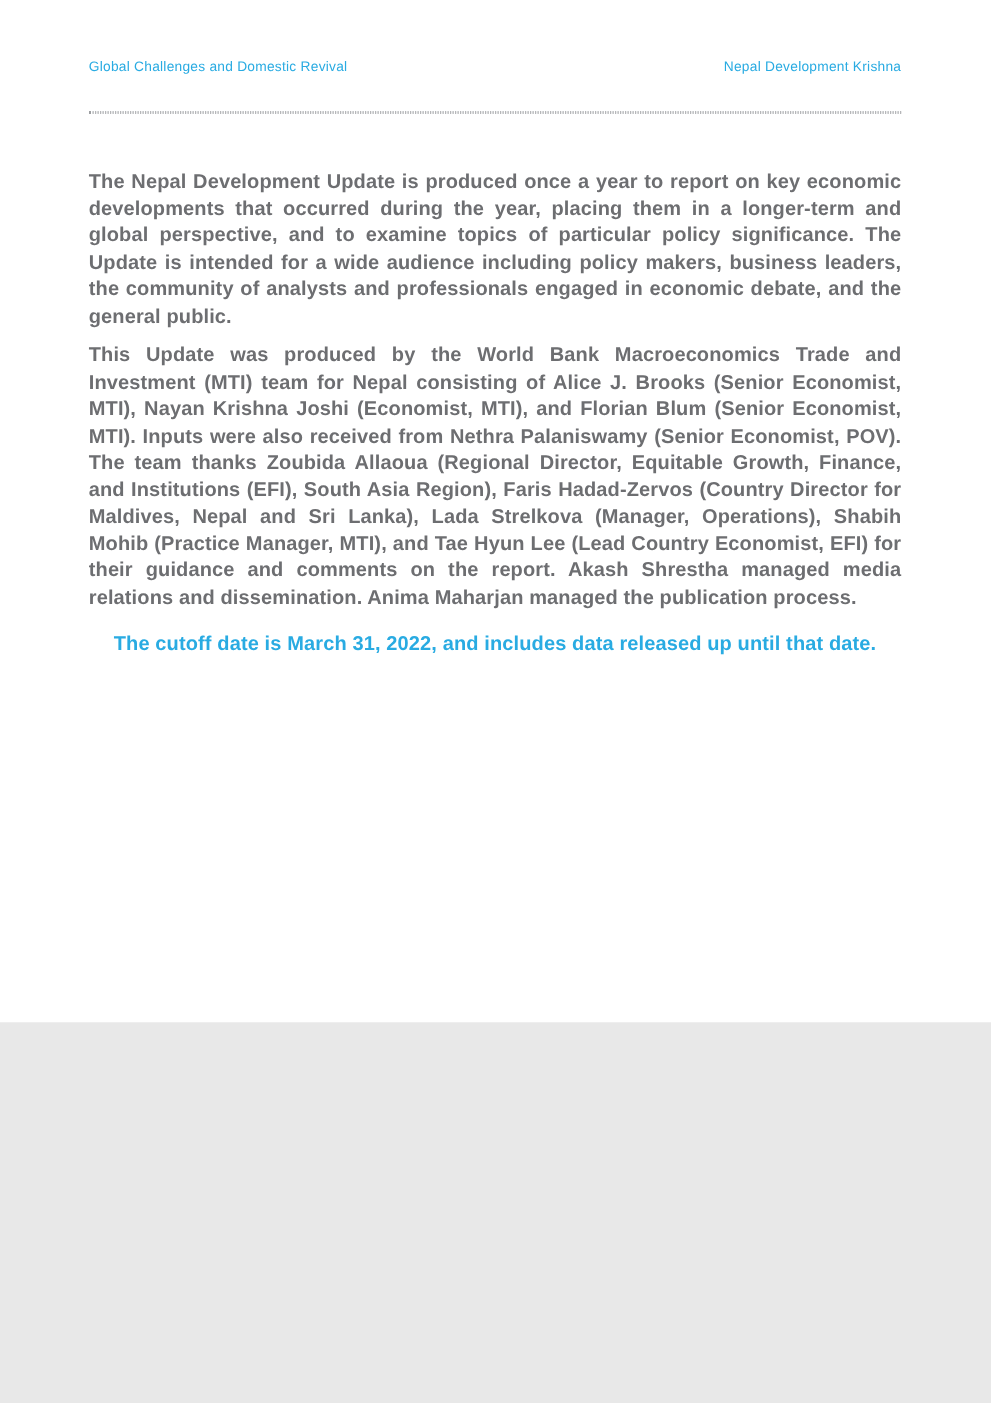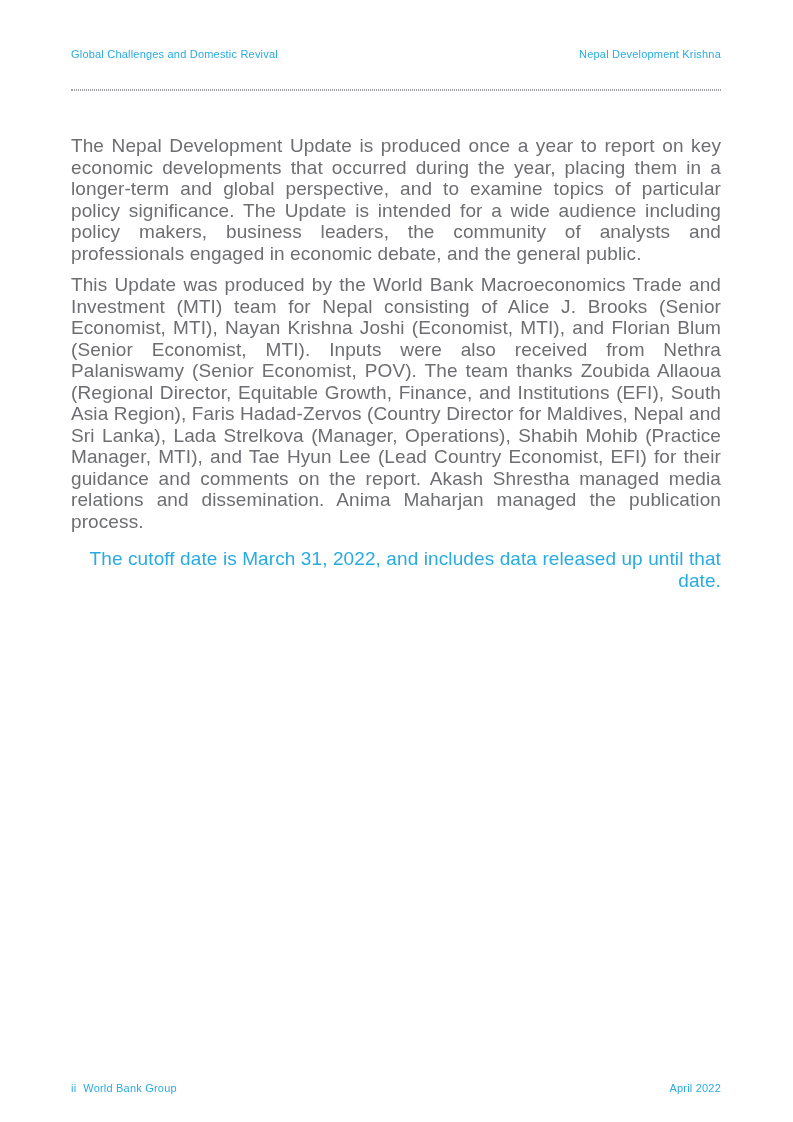--- a/index.html
+++ b/index.html
@@ -4,21 +4,21 @@
 <style>
   html, body {
     margin: 0;
     padding: 0;
     background: #e8e8e8;
     font-family: "Liberation Sans", sans-serif;
   }
   .page {
     position: relative;
     width: 793px;
-    height: 1122px;
+    height: 818px;
     margin: 0 auto;
     background: #ffffff;
     box-sizing: border-box;
     overflow: hidden;
   }
   .content {
     position: absolute;
     left: 71px;
     right: 72px;
     top: 0;
@@ -44,29 +44,30 @@
     line-height: 36px;
     font-weight: bold;
     letter-spacing: 0.2px;
     color: #29ABE2;
   }
   .body-copy {
     margin-top: 44px;
   }
   .body-copy p {
     margin: 0 0 10px 0;
-    font-size: 19px;
+    font-size: 16px;
     line-height: 21.5px;
     letter-spacing: 0.1px;
     text-align: justify;
     color: #6D6E71;
+    font-weight: bold;
   }
   .body-copy p.accent {
     color: #29ABE2;
-    text-align: right;
+    text-align: center;
     margin-top: 16px;
   }
   .page-footer {
     position: absolute;
     left: 71px;
     right: 72px;
     top: 1082px;
     display: flex;
     justify-content: space-between;
     font-size: 11px;

